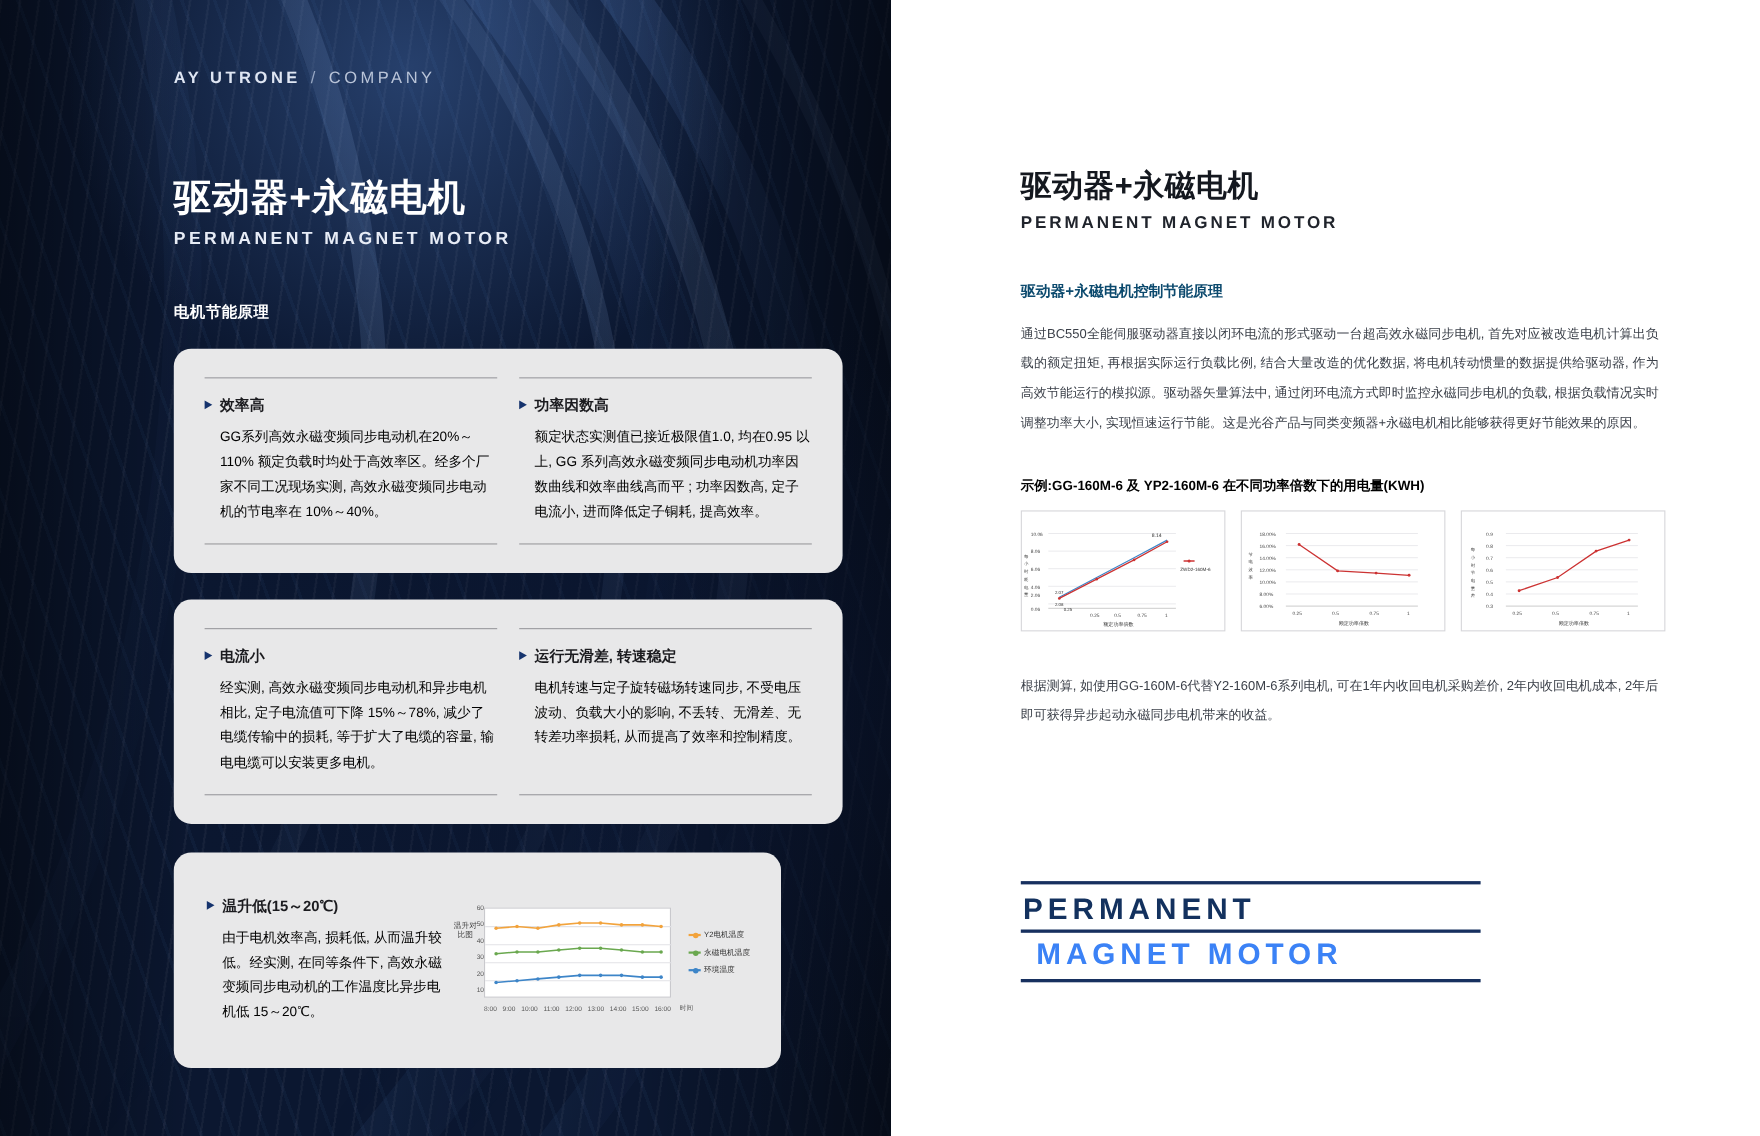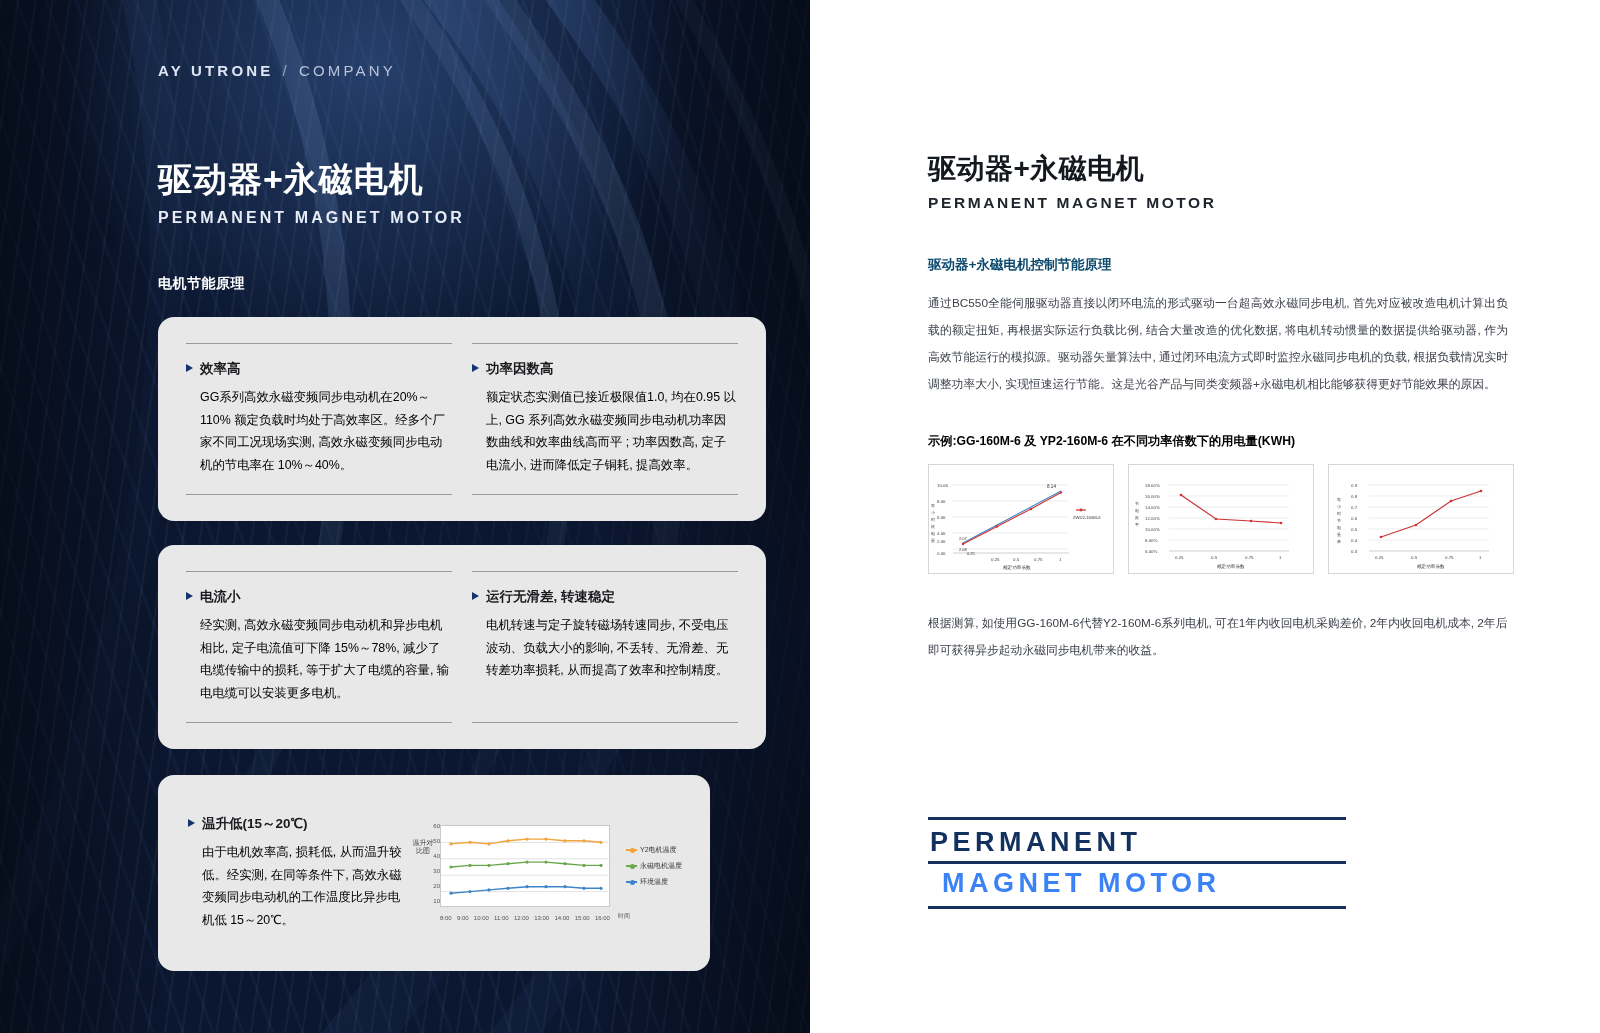--- a/index.html
+++ b/index.html
@@ -107,21 +107,21 @@
   .rsub { margin-top: 44px; font-size: 13.5px; font-weight: 700; color: #0c4a6e; font-family: Liberation Mono, monospace; }
   .rbody { margin-top: 16px; font-size: 11.8px; line-height: 2.3; color: #3a3f48; text-align: justify; }
 
   .example-title { margin-top: 34px; font-size: 12.2px; font-weight: 700; color: #000000; }
 
   .charts-row { margin-top: 14px; display: flex; gap: 14px; }
   .chart-card { width: 186px; height: 110px; border: 1px solid #d6d6da; background:#fff; position: relative; }
 
   .rfooter { margin-top: 36px; font-size: 11.8px; line-height: 2.3; color: #3a3f48; }
 
-  .wordmark { position: absolute; left: 118px; bottom: 124px; width: 418px; }
+  .wordmark { position: absolute; left: 118px; bottom: 140px; width: 418px; }
   .wordmark .bar { height: 3px; background: #17305f; }
   .wordmark .w1 { font-size: 27px; font-weight: 700; letter-spacing: 4.5px; color: #13315e; padding: 7px 0 3px 2px; }
   .wordmark .w2 { font-size: 27px; font-weight: 700; letter-spacing: 4.5px; color: #3b82f6; padding: 4px 0 7px 14px; }
 
   svg { display: block; }
 </style>
 </head>
 <body>
 
 <div class="page">

